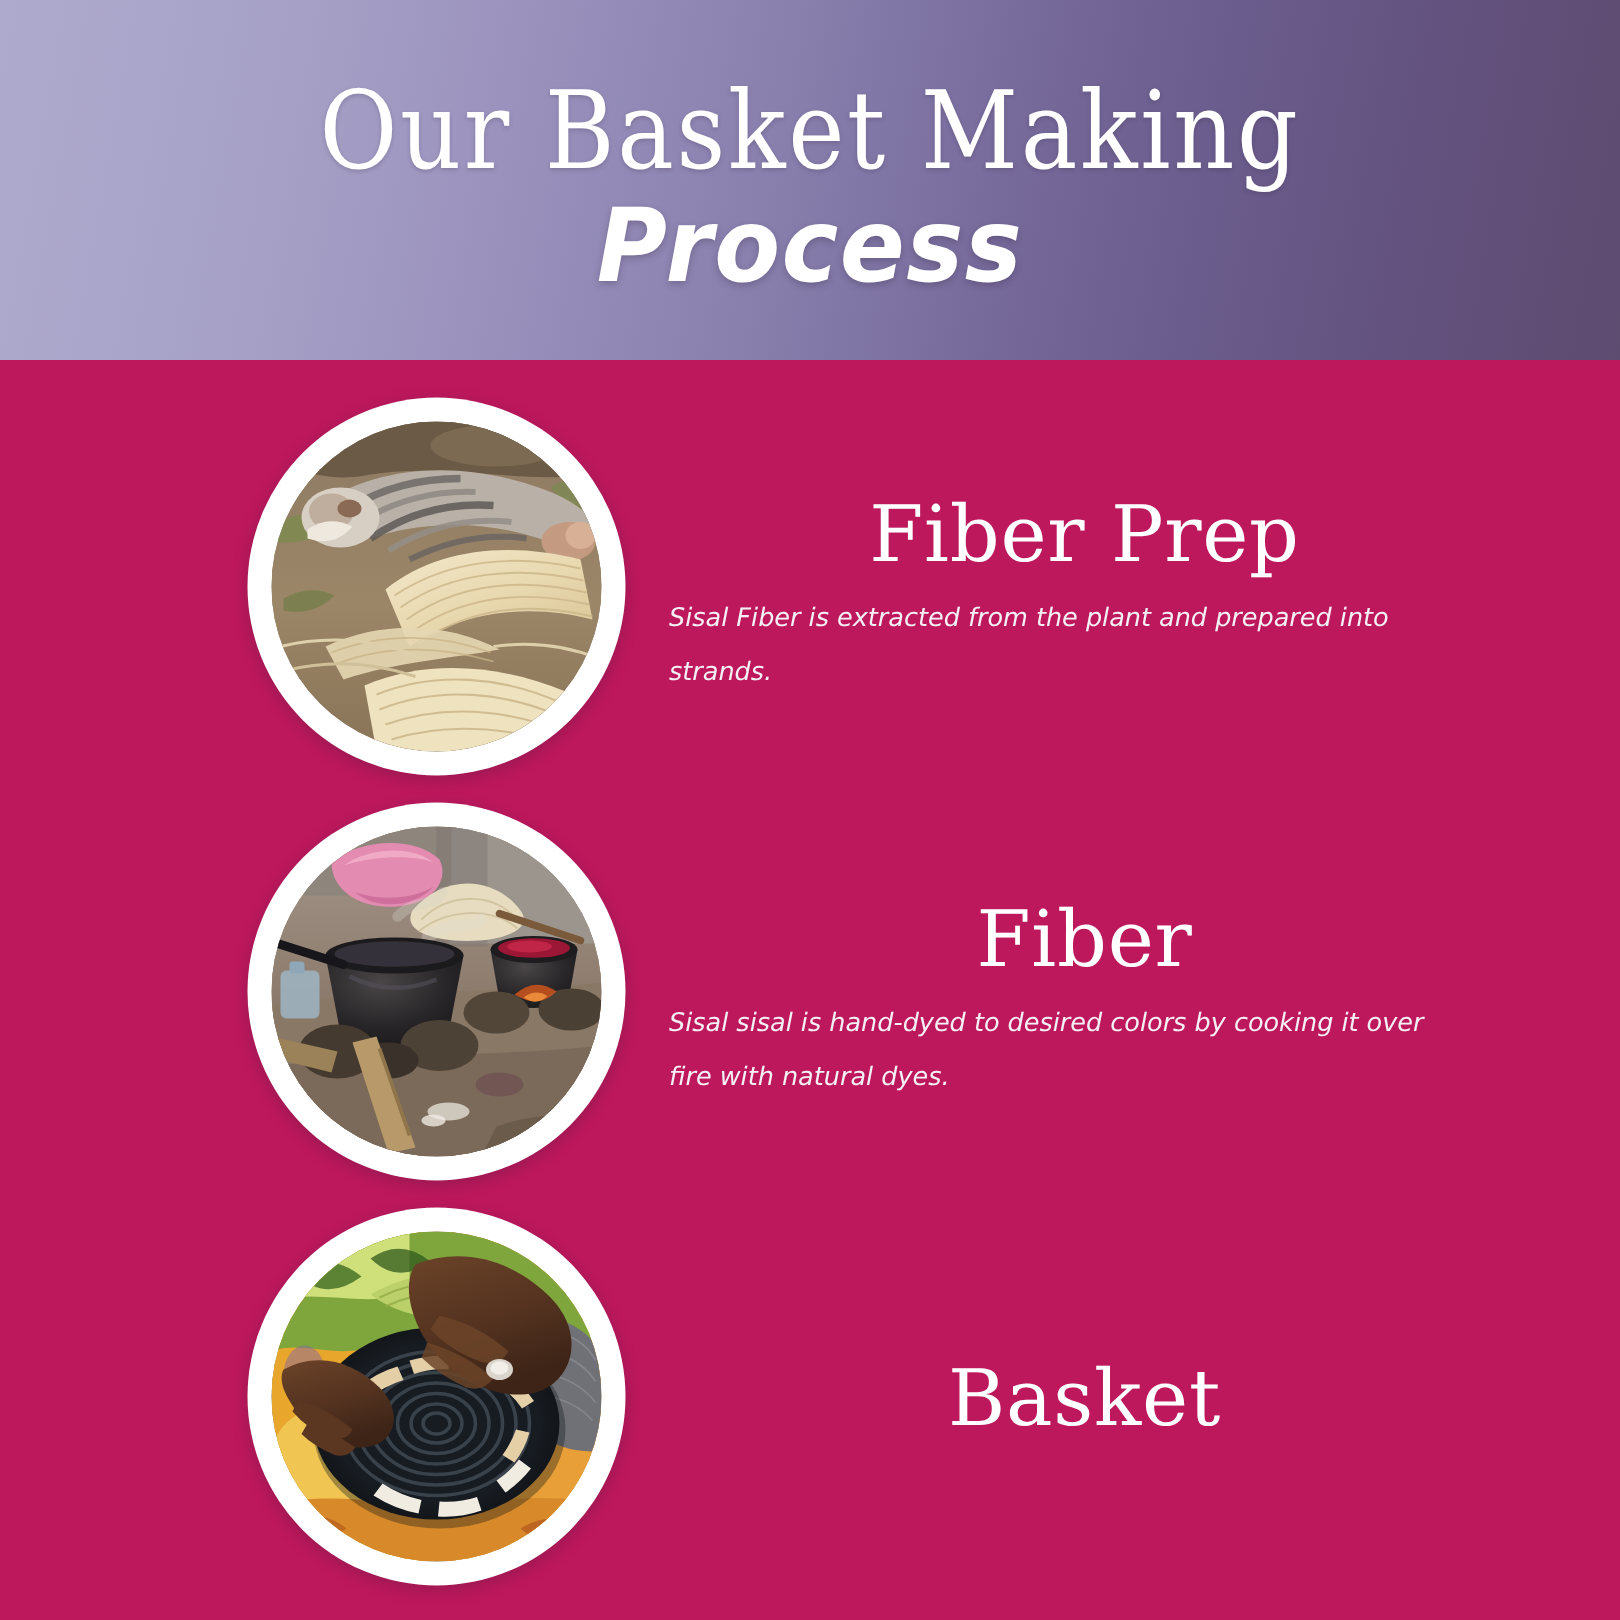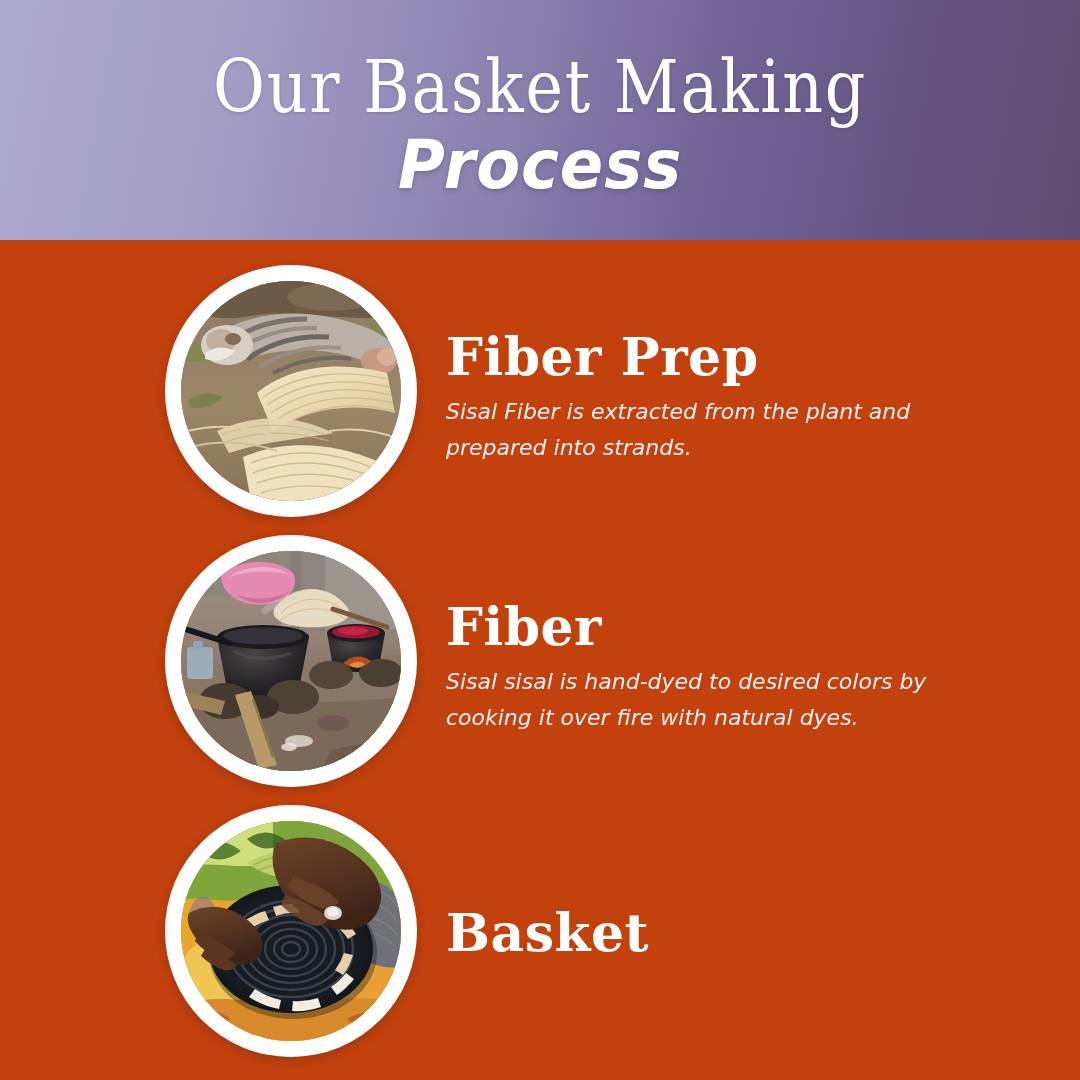--- a/index.html
+++ b/index.html
@@ -5,21 +5,21 @@
   html, body {
     margin: 0;
     padding: 0;
     background: #3b2f40;
   }
   #poster {
     position: relative;
     width: 1080px;
     height: 1080px;
     overflow: hidden;
-    background: #c2410c;
+    background: #be185d;
     font-family: "Liberation Sans", sans-serif;
   }
 
   
   .header-band {
     position: absolute;
     left: 0;
     top: 0;
     width: 1080px;
     height: 240px;
@@ -122,31 +122,32 @@
   .photo svg { display: block; }
 
   .step-text {
     flex: 1 1 auto;
     padding-left: 26px;
     padding-right: 80px;
   }
   .step-title {
     margin: 0 0 8px 0;
     font-family: "DejaVu Serif", "Liberation Serif", serif;
-    font-weight: 700;
+    font-weight: 400;
     font-size: 52px;
     line-height: 58px;
     color: #ffffff;
     letter-spacing: 0.5px;
+    text-align: center;
   }
   .step-desc {
     margin: 0;
     font-family: "DejaVu Sans", "Liberation Sans", sans-serif;
     font-style: italic;
-    font-size: 22px;
+    font-size: 17px;
     line-height: 36px;
     color: #f4f0f6;
     max-width: 505px;
   }
 </style>
 </head>
 <body>
 
 <div id="poster">
 

